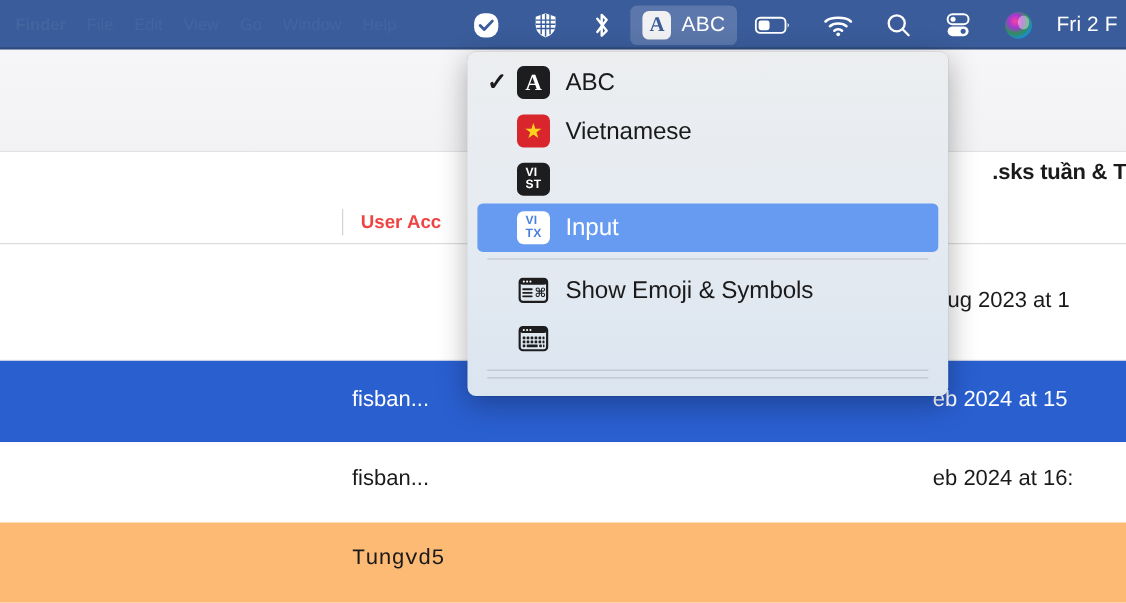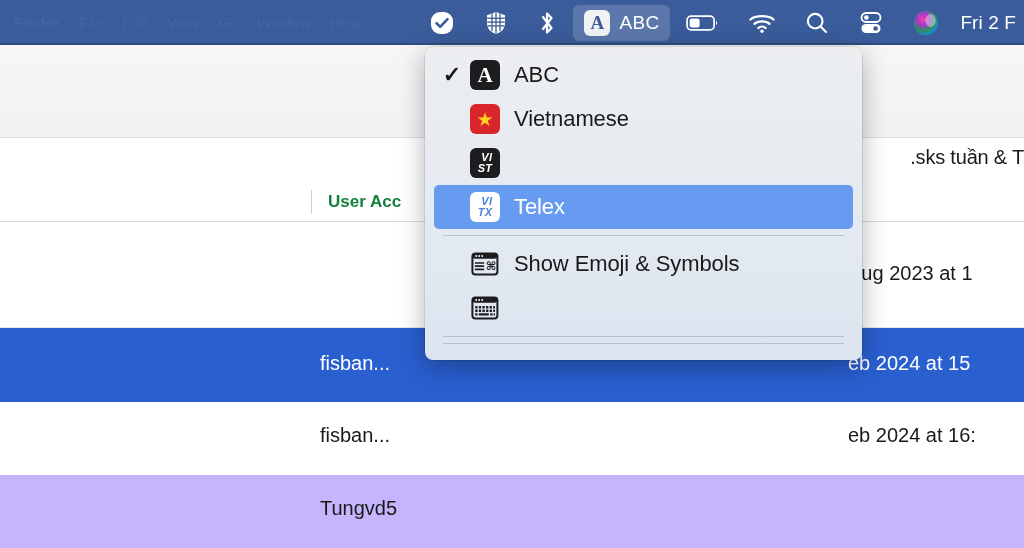--- a/index.html
+++ b/index.html
@@ -32,21 +32,21 @@
     background: linear-gradient(to bottom, #f6f6f8 0%, #f2f2f4 100%);
     border-bottom: 1px solid #dcdcde;
     box-sizing: border-box;
   }
   #window-title {
     position: absolute;
     right: 0px; top: 146px;
     width: 300px;
     text-align: right;
     font-size: 20px;
-    font-weight: normal;
+    font-weight: bold;
     color: #1a1a1a;
     letter-spacing: -0.2px;
     white-space: nowrap;
     overflow: hidden;
     direction: rtl;
   }
 
   
   #column-header {
     position: absolute;
@@ -60,21 +60,21 @@
     position: absolute;
     top: 190px;
     width: 1px; height: 24px;
     background: #cfcfd1;
   }
   .col-head-label {
     position: absolute;
     top: 192px;
     font-size: 17px;
     font-weight: bold;
-    color: #15803d;
+    color: #ef4444;
     white-space: nowrap;
   }
 
   
   .data-row {
     position: absolute;
     left: 0;
     width: 1024px;
     box-sizing: border-box;
   }
@@ -217,23 +217,22 @@
     background: #1d1d1f;
     color: #ffffff;
   }
   .mi-icon.white { background: #ffffff; }
   .mi-icon .glyph-a {
     font-family: "Liberation Serif", serif;
     font-size: 21px; font-weight: bold; line-height: 1;
   }
   .mi-icon .stack {
     font-size: 11px; font-weight: bold; line-height: 11px;
-    text-align: right; letter-spacing: 0.3px;
+    text-align: left; letter-spacing: 0.3px;
     font-family: "Liberation Sans", sans-serif;
-    font-style: italic;
   }
   .mi-icon.white .stack { color: #4a7fe0; }
   .mi-icon.flag {
     background: #d8262c;
     position: relative;
   }
   .mi-icon.flag .star {
     color: #ffd21e; font-size: 19px; line-height: 1;
   }
   .mi-label {
@@ -273,21 +272,21 @@
   <div class="data-row selected" style="top:328px;height:74px;background:#2a5fd0;">
     <span class="row-name" style="top:24px;">fisban...</span>
     <span class="row-date" style="top:24px;">eb 2024 at 15</span>
   </div>
 
   <div class="data-row" style="top:402px;height:73px;background:#ffffff;">
     <span class="row-name" style="top:22px;">fisban...</span>
     <span class="row-date" style="top:22px;">eb 2024 at 16:</span>
   </div>
 
-  <div class="data-row" style="top:475px;height:73px;background:#c4b5fd;">
+  <div class="data-row" style="top:475px;height:73px;background:#fdba74;font-family:Liberation Mono, monospace;">
     <span class="row-name" style="top:22px;">Tungvd5</span>
     <span class="row-date" style="top:22px;"></span>
   </div>
 
   <div id="column-header"></div>
   <div class="col-sep" style="left:311px;"></div>
   <div class="col-head-label" style="left:328px;">User Acc</div>
 
 </div>
 
@@ -421,21 +420,21 @@
   </div>
 
   <div class="menu-item highlight">
     <span class="mi-check"></span>
     <span class="mi-icon white">
       <span class="stack">
         <span>VI</span><br>
         <span>TX</span>
       </span>
     </span>
-    <span class="mi-label">Telex</span>
+    <span class="mi-label">Input</span>
   </div>
 
   <div class="menu-sep"></div>
 
   <div class="menu-item withicon">
     <span class="mi-svgicon">
       <svg width="28" height="24" viewBox="0 0 28 24">
         <rect x="1.4" y="1.4" width="25" height="21" rx="3" stroke="#1d1d1f" stroke-width="2" fill="none"></rect>
         <rect x="1.4" y="1.4" width="25" height="5.4" rx="3" fill="#1d1d1f"></rect>
         <circle cx="5.2" cy="4" r="0.95" fill="#ffffff"></circle>

